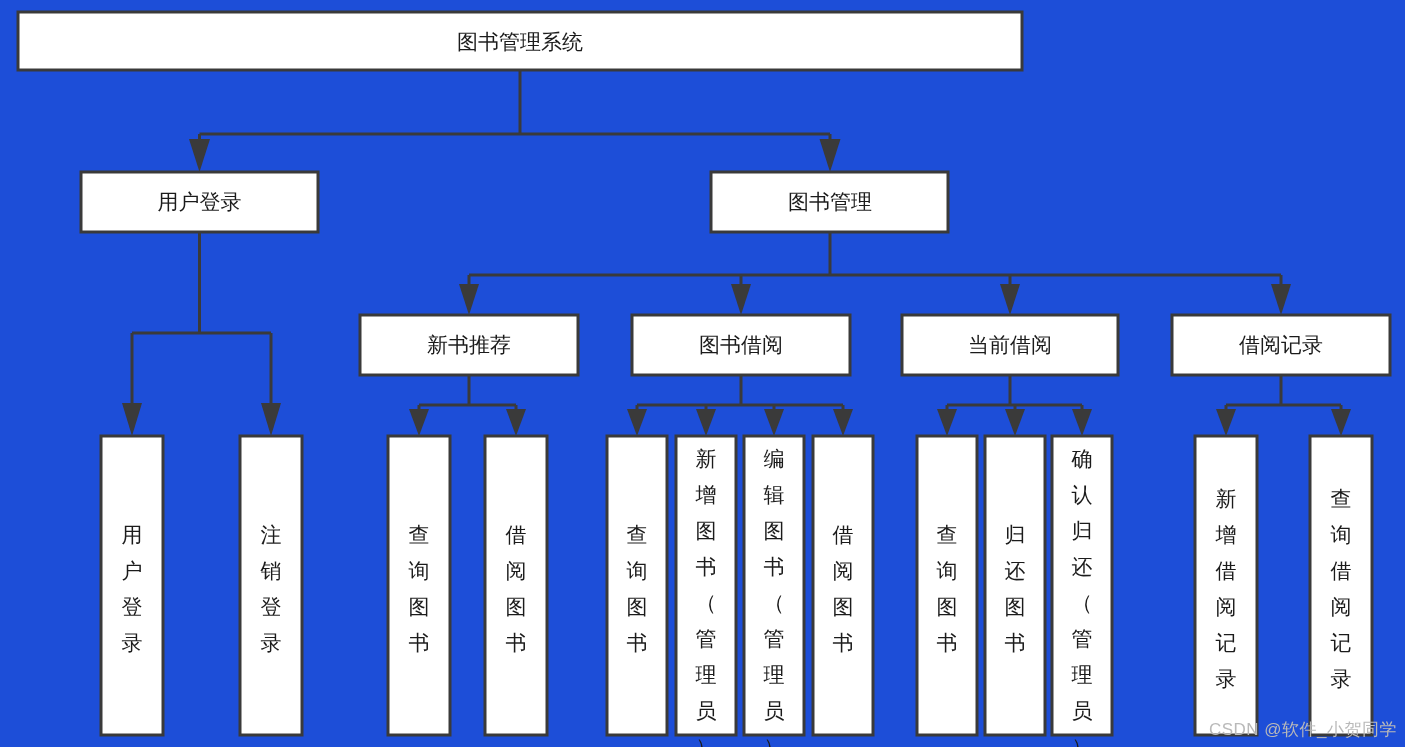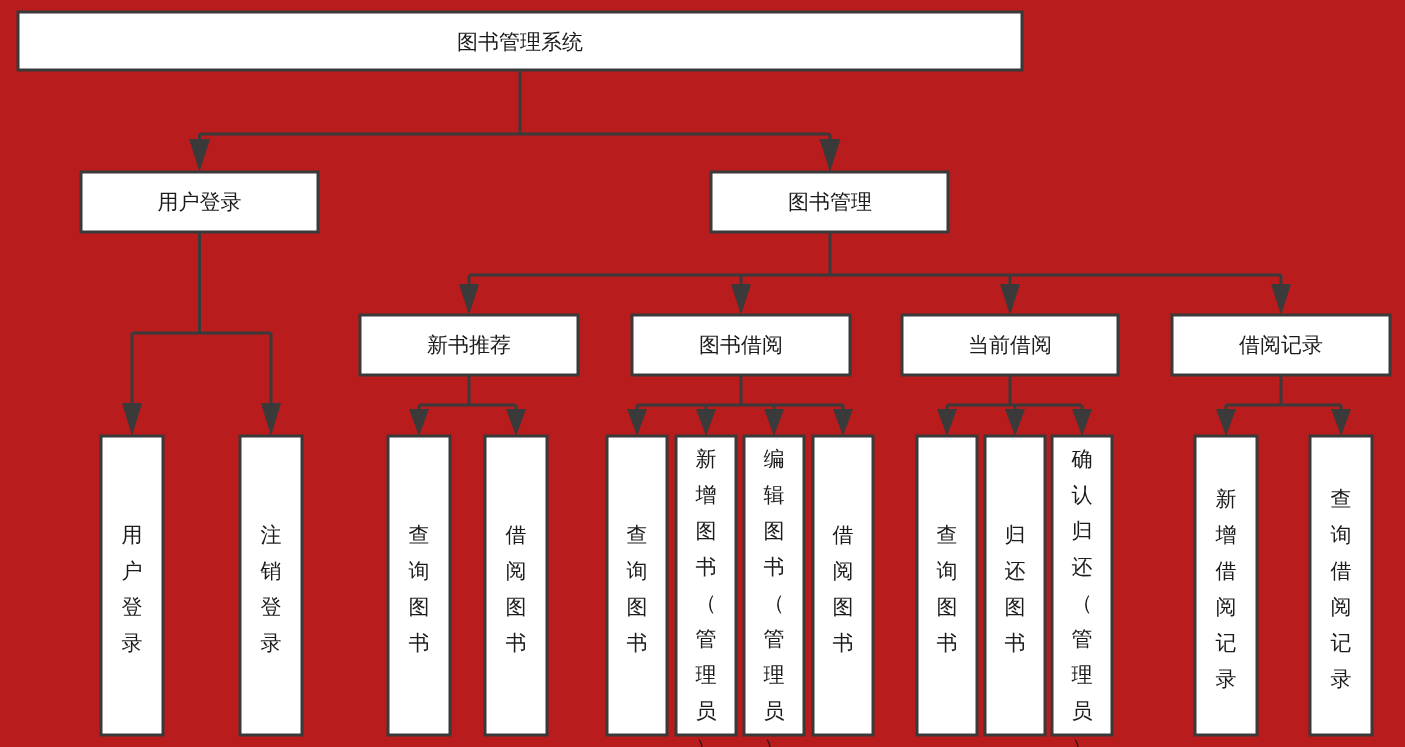--- a/index.html
+++ b/index.html
@@ -10,21 +10,21 @@
   body {
     width: 1405px;
     height: 747px;
     overflow: hidden;
     font-family: "Liberation Sans", "DejaVu Sans", sans-serif;
   }
   #diagram-root {
     position: relative;
     width: 1405px;
     height: 747px;
-    background: #b91c1c;
+    background: #1d4ed8;
   }
   svg#tree-svg {
     position: absolute;
     top: 0;
     left: 0;
     width: 1405px;
     height: 747px;
   }
   .node-rect {
     fill: #ffffff;
@@ -222,13 +222,14 @@
             <text class="node-label-v" x="1226" y="505.58"><tspan x="1226" dy="0">新</tspan><tspan x="1226" dy="36">增</tspan><tspan x="1226" dy="36">借</tspan><tspan x="1226" dy="36">阅</tspan><tspan x="1226" dy="36">记</tspan><tspan x="1226" dy="36">录</tspan></text>
           </g>
           <g>
             <rect class="node-rect" x="1310" y="436" width="62" height="299"></rect>
             <text class="node-label-v" x="1341" y="505.58"><tspan x="1341" dy="0">查</tspan><tspan x="1341" dy="36">询</tspan><tspan x="1341" dy="36">借</tspan><tspan x="1341" dy="36">阅</tspan><tspan x="1341" dy="36">记</tspan><tspan x="1341" dy="36">录</tspan></text>
           </g>
         </g>
     </g>
   </svg>
 
+  <div class="watermark">CSDN @软件_小贺同学</div>
 </div>
 
 </body></html>

